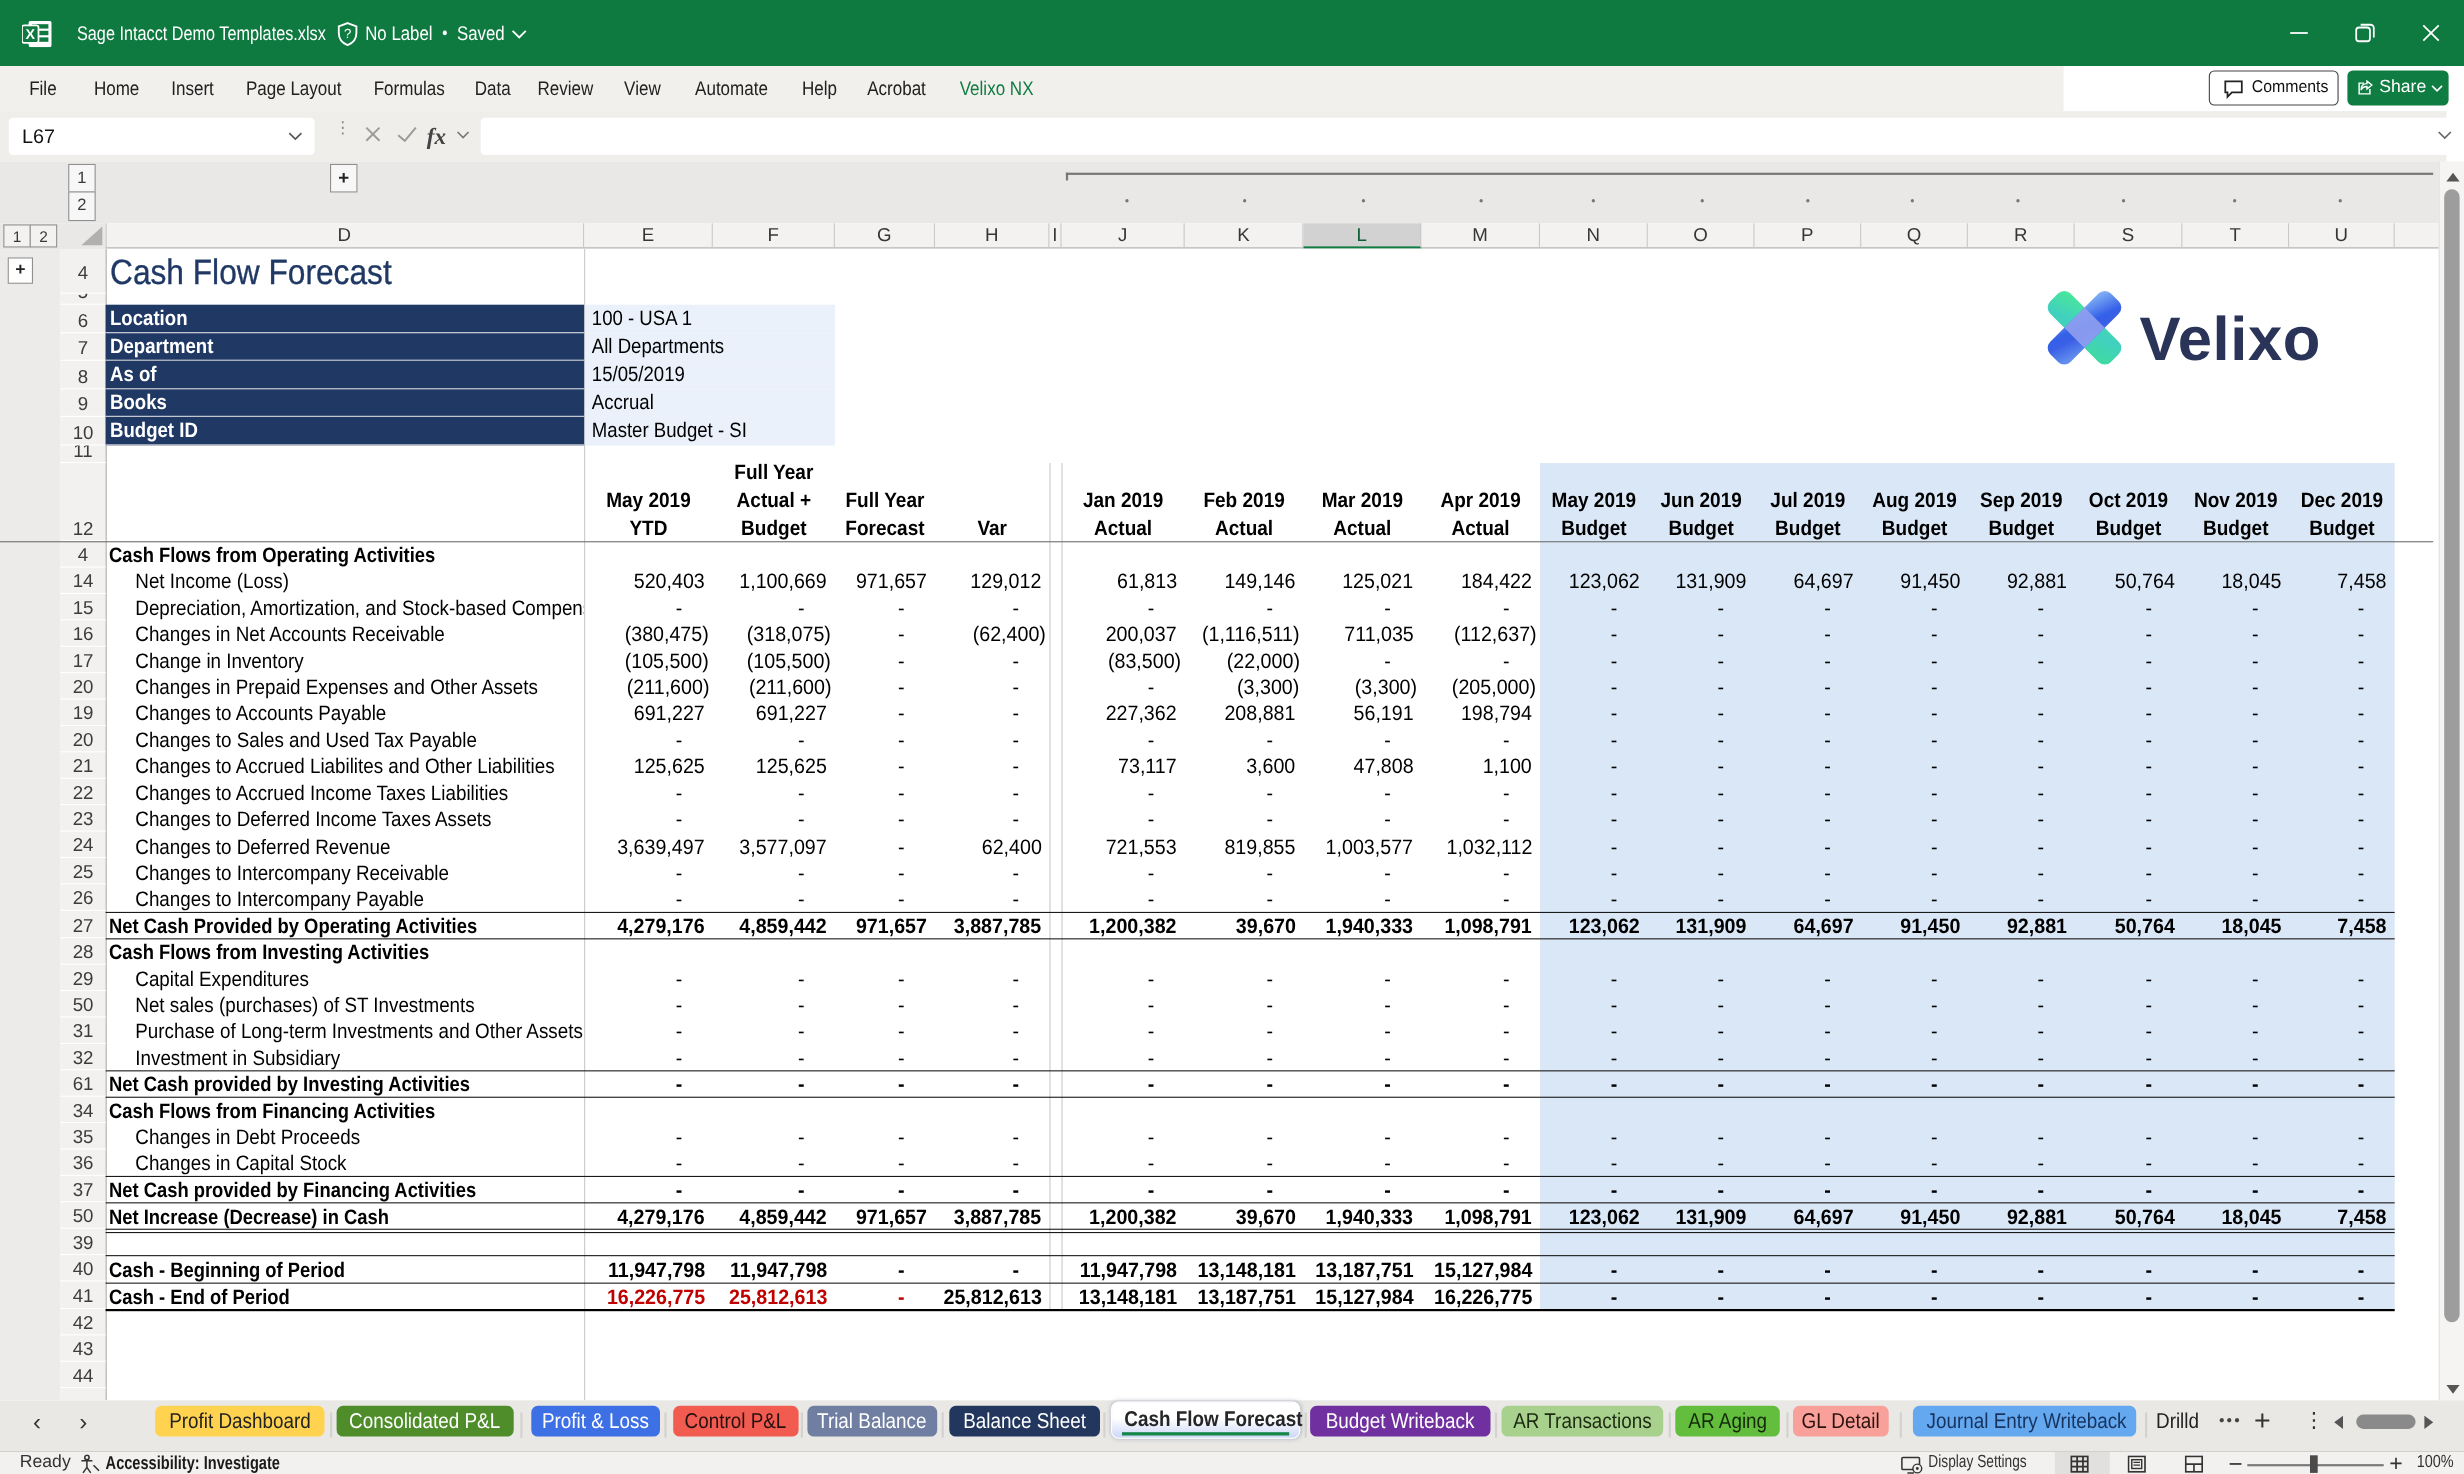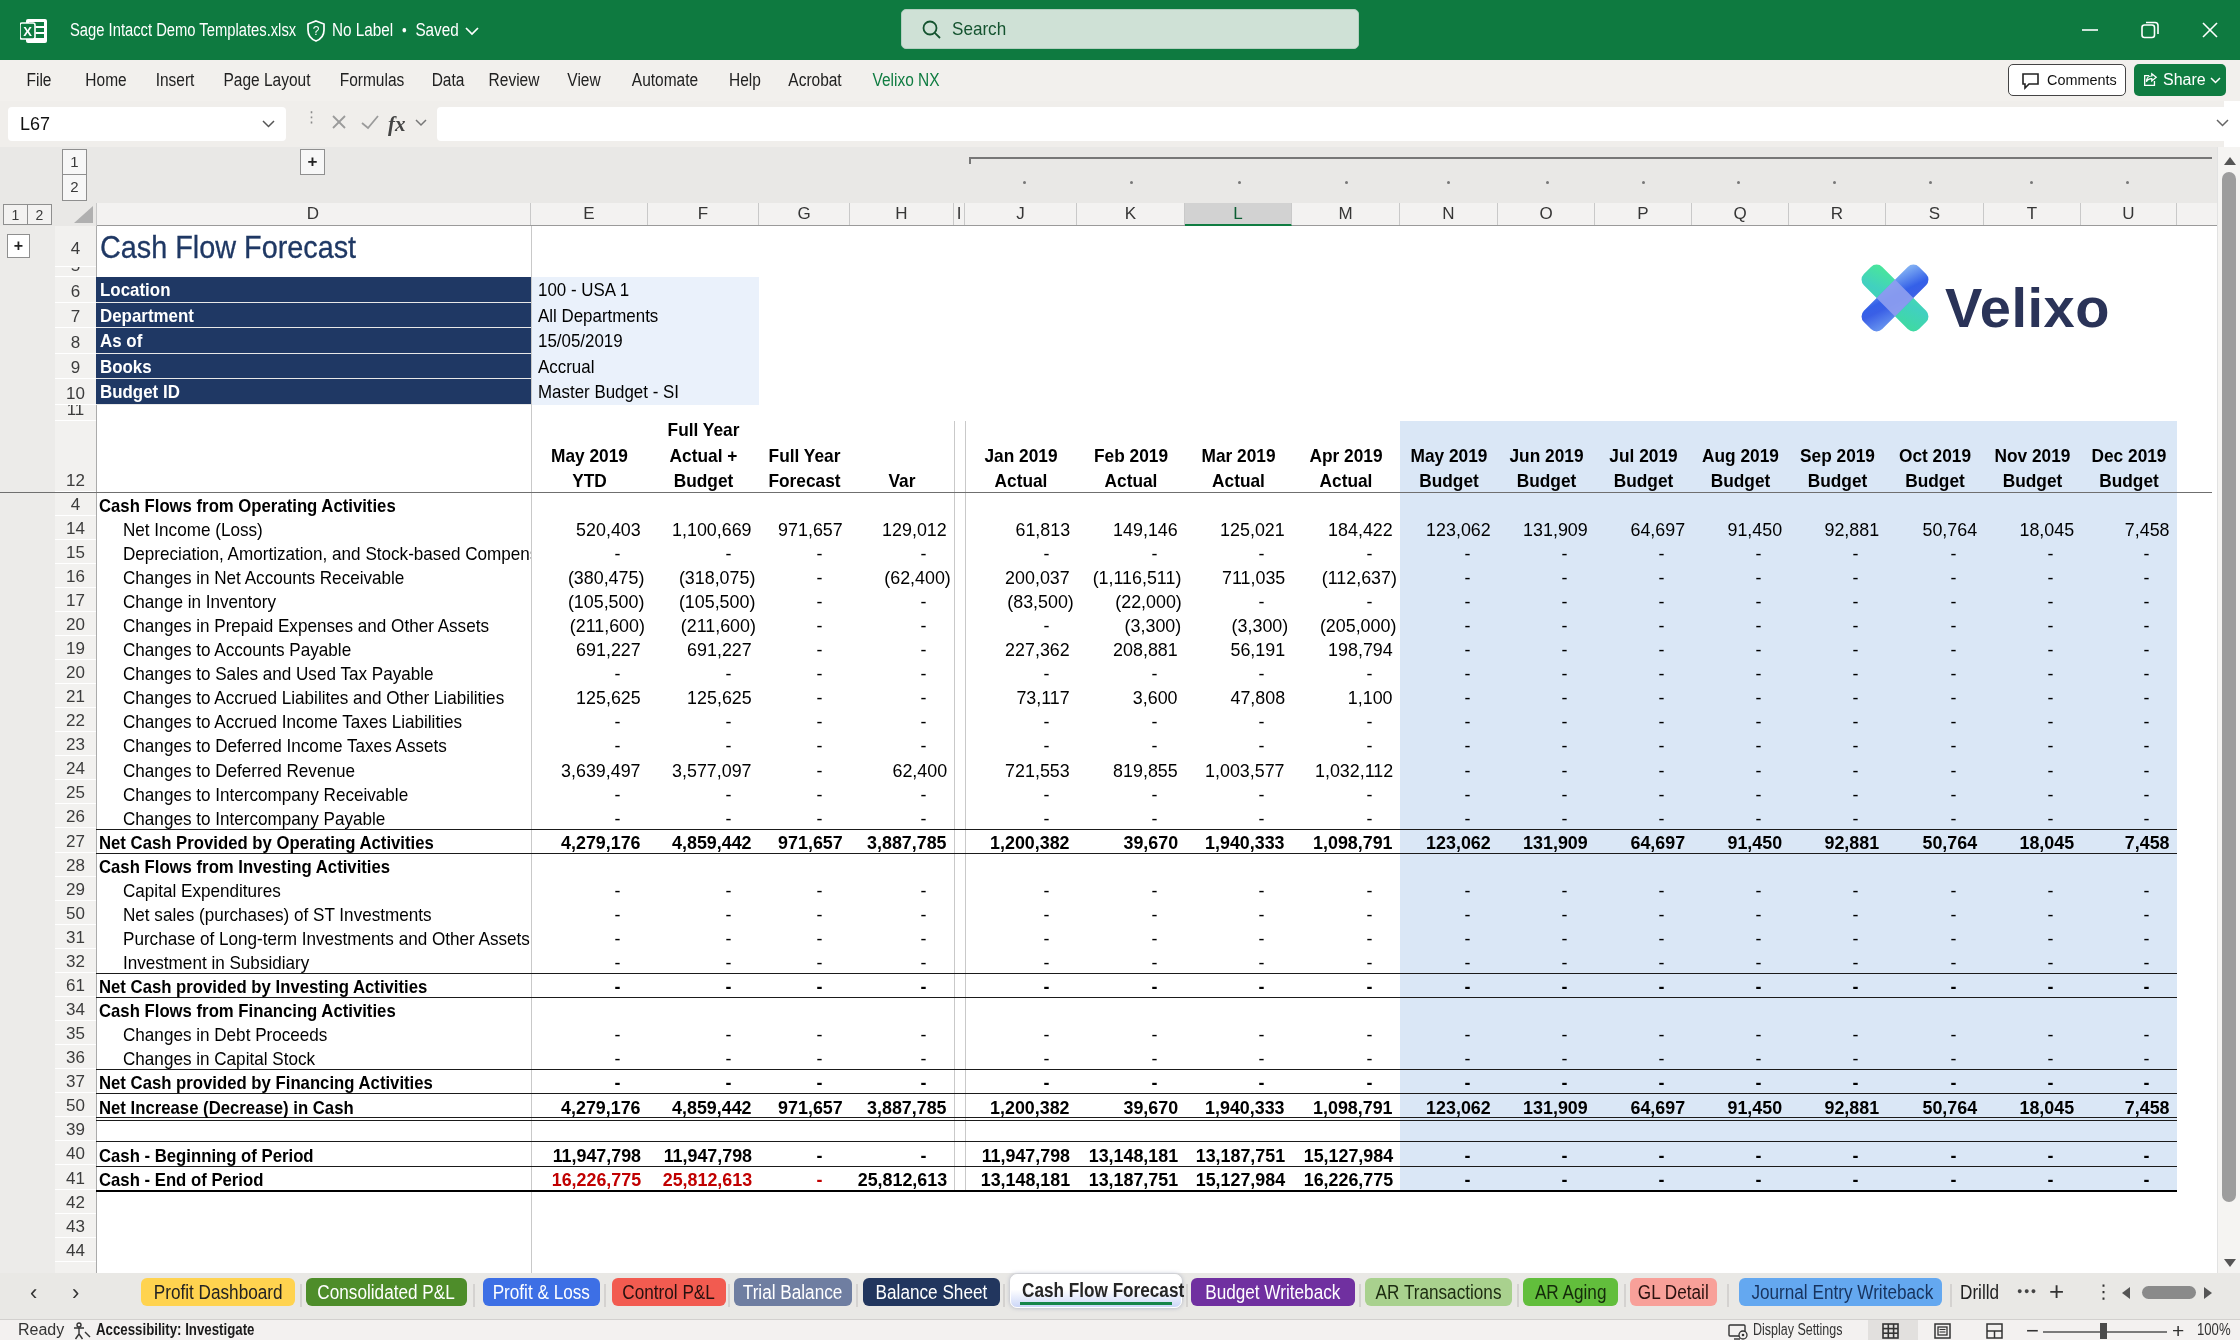--- a/index.html
+++ b/index.html
@@ -14,21 +14,21 @@
 #nolabel{position:absolute;left:332px;top:0;height:60px;line-height:60px;font-size:18px;transform:scaleX(.85);transform-origin:0 50%;white-space:nowrap}
 #savedchev{position:absolute;left:464px;top:26px}
 #searchbox{position:absolute;left:901px;top:9px;width:458px;height:40px;background:#cfe1d6;border:1px solid #b3cfc0;border-radius:5px;color:#13522f}
 #searchbox .stx{position:absolute;left:50px;top:0;height:38px;line-height:38px;font-size:19px;color:#14532f;transform:scaleX(.9);transform-origin:0 50%}
 #searchbox svg{position:absolute;left:19px;top:9px}
 .winbtn{position:absolute;top:0;width:64px;height:60px}
 #wmin{left:2058px}#wmax{left:2118px}#wcls{left:2178px}
 .winbtn svg{position:absolute;left:22px;top:20px}
 
 
-#menubar{position:absolute;left:0;top:60px;width:2240px;height:41px;background:#f2f0ed;font-size:18px;color:#212121}
+#menubar{position:absolute;left:0;top:60px;width:1876px;height:41px;background:#f2f0ed;font-size:18px;color:#212121}
 #menubar .mi{position:absolute;top:0;height:41px;line-height:40px;transform:translateX(-50%) scaleX(.86);white-space:nowrap}
 #menubar .grn{color:#0f7c41}
 #cmtbtn{position:absolute;left:2008px;top:64px;width:118px;height:32px;border:1px solid #444;border-radius:5px;background:#fff;font-size:15.5px;color:#111;line-height:30px}
 #cmtbtn b{font-weight:normal;position:absolute;left:38px;transform:scaleX(.93);transform-origin:0 50%}
 #cmtbtn svg{position:absolute;left:10px;top:7px}
 #sharebtn{position:absolute;left:2134px;top:64px;width:92px;height:32px;border-radius:5px;background:#0f7c41;font-size:16px;color:#fff;line-height:31px}
 #sharebtn b{font-weight:normal;position:absolute;left:29px}
 #sharebtn svg{position:absolute;left:8px;top:7px}
 #sharebtn .chv{position:absolute;left:auto;right:5px;top:13px}
 
@@ -159,27 +159,20 @@
   </svg>
   <div class="tt">Sage Intacct Demo Templates.xlsx</div>
   <svg id="shield" width="20" height="22" viewBox="0 0 20 22">
     <path d="M10 1 L18 4 V10 C18 16 14 19.5 10 21 C6 19.5 2 16 2 10 V4 Z" fill="none" stroke="#fff" stroke-width="1.7"></path>
     <text x="10" y="14.5" text-anchor="middle" font-size="12" fill="#fff" font-family="Liberation Sans">?</text>
   </svg>
   <div id="nolabel">No Label&nbsp;&nbsp;<span style="font-size:10px;vertical-align:3px">●</span>&nbsp;&nbsp;Saved</div>
   <svg id="savedchev" width="16" height="10" viewBox="0 0 16 10">
         <path d="M2 2 L8 8 L14 2" fill="none" stroke="#fff" stroke-width="1.7"></path>
       </svg>
-  <div id="searchbox">
-    <svg width="21" height="21" viewBox="0 0 21 21">
-          <circle cx="9" cy="9" r="6.5" fill="none" stroke="#14532f" stroke-width="1.8"></circle>
-          <line x1="13.8" y1="13.8" x2="19" y2="19" stroke="#14532f" stroke-width="1.8"></line>
-        </svg>
-    <div class="stx">Search</div>
-  </div>
   <div class="winbtn" id="wmin">
         <svg width="20" height="20" viewBox="0 0 20 20">
           <line x1="2" y1="10" x2="18" y2="10" stroke="#fff" stroke-width="1.6"></line>
         </svg>
       </div>
   <div class="winbtn" id="wmax">
         <svg width="20" height="20" viewBox="0 0 20 20">
           <rect x="2" y="5" width="12.5" height="12.5" rx="2.5" fill="none" stroke="#fff" stroke-width="1.6"></rect>
           <path d="M6 2.5 H15 A3 3 0 0 1 18 5.5 V14" fill="none" stroke="#fff" stroke-width="1.6"></path>
         </svg>

